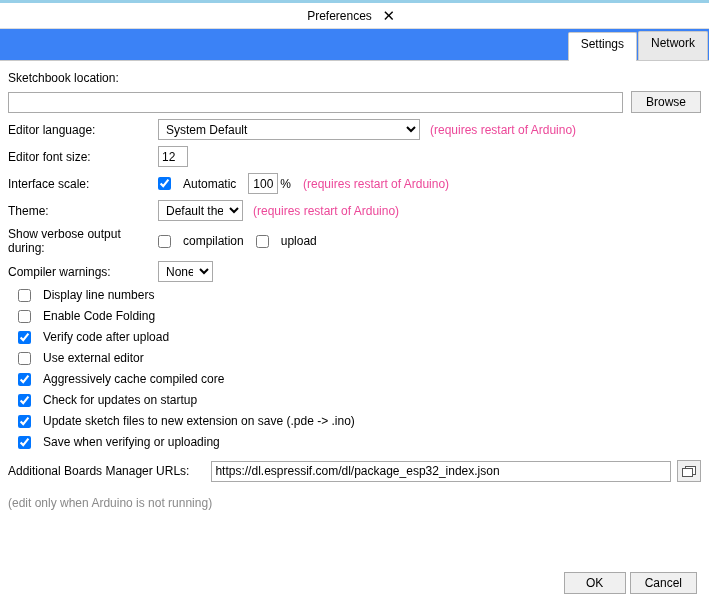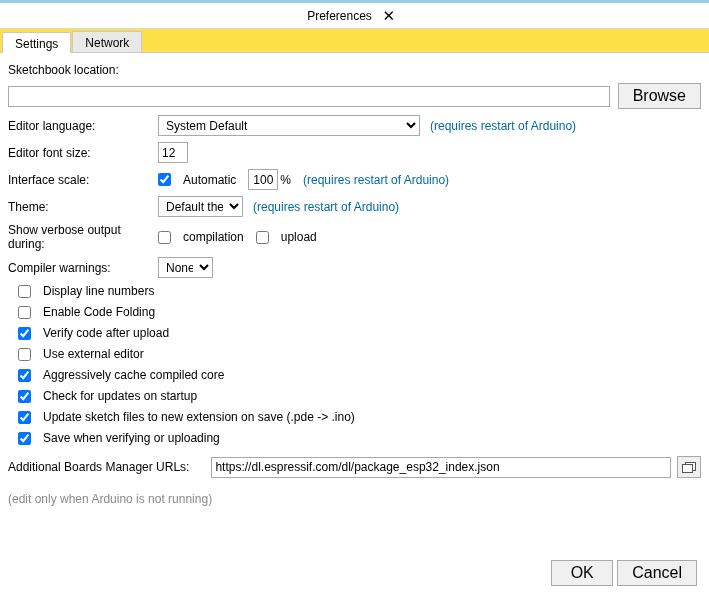--- a/index.html
+++ b/index.html
@@ -20,24 +20,25 @@
   justify-content: center;
   height: 26px;
   padding: 0 4px 0 8px;
   border-bottom: 1px solid #dcdcdc;
   background: #fff;
 }
 .title { font-size: 12px; }
 .close-x { width: 34px; text-align: center; font-size: 15px; cursor: default; }
 .tabbar {
   display: flex;
-  background: #fde047;
+  background: #3b82f6;
   border-bottom: 1px solid #c9c9c9;
   padding-left: 2px;
-  height: 24px;
+  height: 32px;
+  justify-content: flex-end;
 }
 .tab {
   padding: 4px 12px 3px;
   font-size: 12px;
   border: 1px solid #c9c9c9;
   border-bottom: none;
   background: #e9e9e9;
   margin-right: 1px;
   margin-top: 2px;
   border-radius: 2px 2px 0 0;
@@ -68,27 +69,27 @@
   font-family: inherit;
   font-size: 12px;
   padding: 2px 3px;
   border: 1px solid #a9a9a9;
   background: #fff;
   height: 21px;
 }
 input.wide { flex: 1; }
 .btn {
   font-family: inherit;
-  font-size: 16px;
+  font-size: 12px;
   padding: 3px 14px;
   border: 1px solid #a9a9a9;
   background: #f0f0f0;
   cursor: default;
 }
-.hint { color: #0369a1; margin-left: 10px; }
+.hint { color: #ec4899; margin-left: 10px; }
 .muted { color: #8a8a8a; }
 select.combo { width: 262px; }
 select.sm { width: 85px; }
 select.xs { width: 55px; }
 .num-sm { width: 30px; }
 .numspin {
   width: 30px;
   text-align: center;
 }
 .chk {

